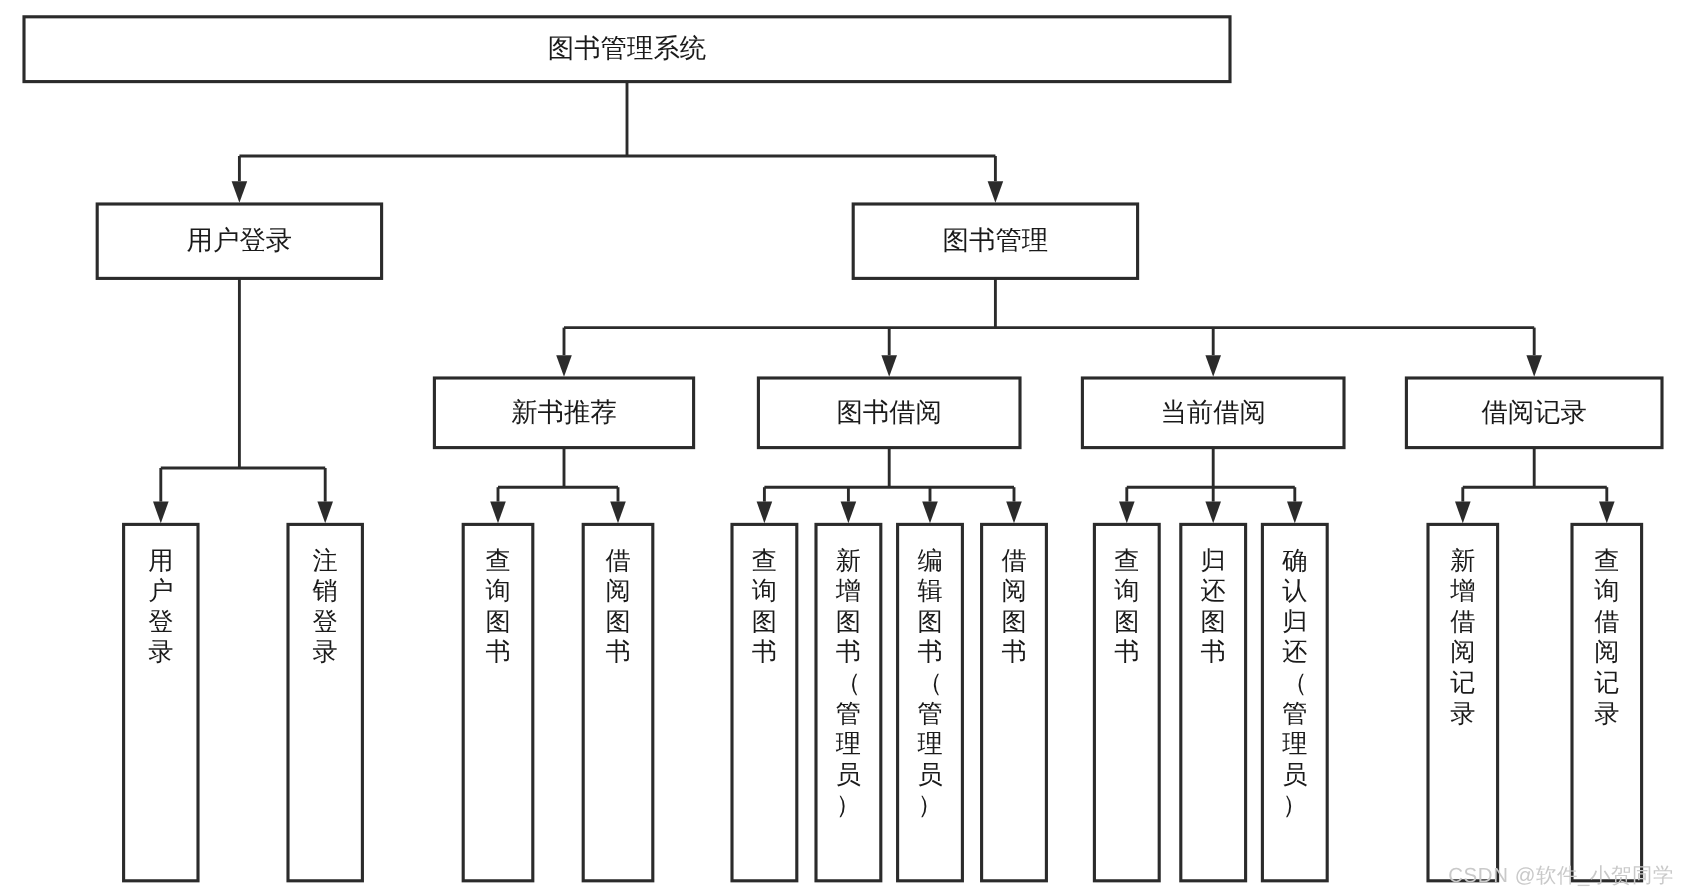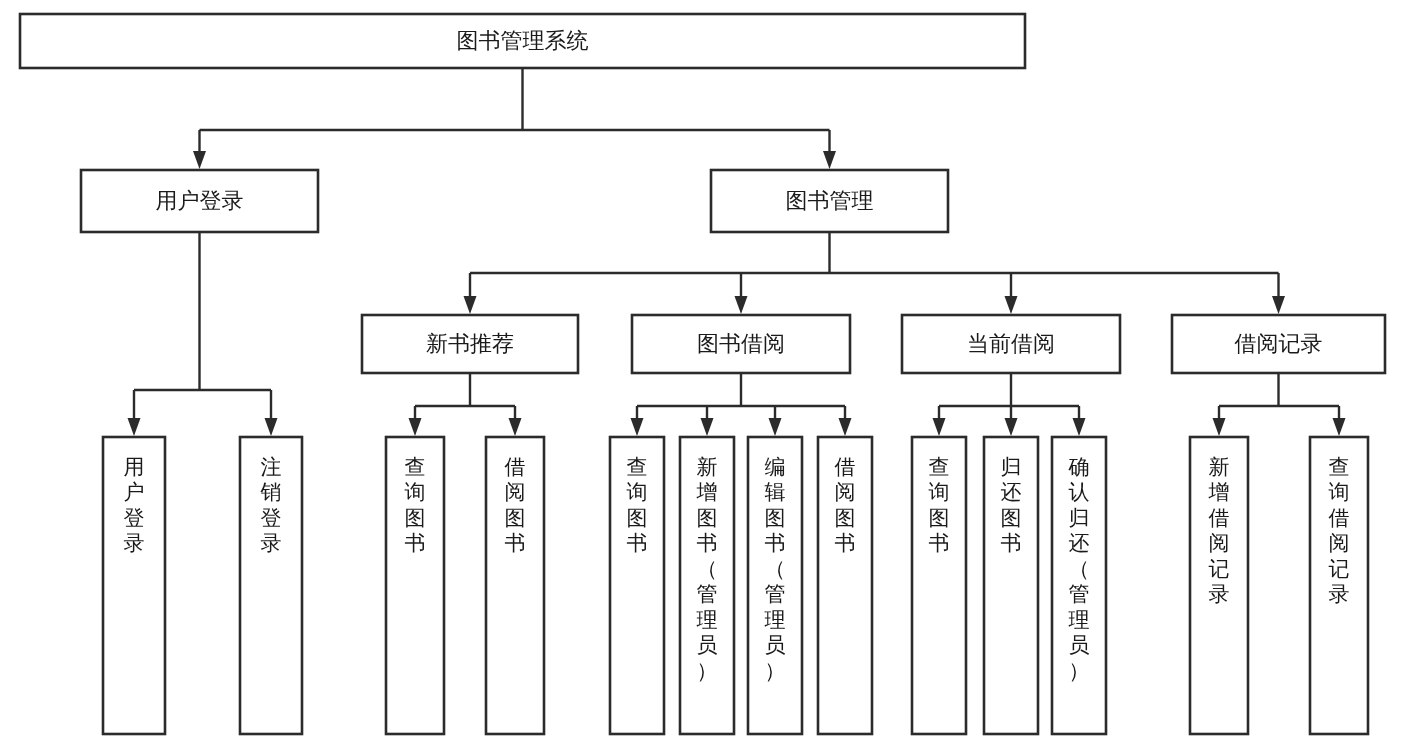--- a/index.html
+++ b/index.html
@@ -218,13 +218,14 @@
         <g>
           <rect class="node-rect" x="1190" y="437" width="58" height="297"></rect>
           <text class="node-label-vert" x="1219" y="473.75" font-size="21"><tspan x="1219" dy="0">新</tspan><tspan x="1219" dy="25.5">增</tspan><tspan x="1219" dy="25.5">借</tspan><tspan x="1219" dy="25.5">阅</tspan><tspan x="1219" dy="25.5">记</tspan><tspan x="1219" dy="25.5">录</tspan></text>
         </g>
         <g>
           <rect class="node-rect" x="1310" y="437" width="58" height="297"></rect>
           <text class="node-label-vert" x="1339" y="473.75" font-size="21"><tspan x="1339" dy="0">查</tspan><tspan x="1339" dy="25.5">询</tspan><tspan x="1339" dy="25.5">借</tspan><tspan x="1339" dy="25.5">阅</tspan><tspan x="1339" dy="25.5">记</tspan><tspan x="1339" dy="25.5">录</tspan></text>
         </g>
       </g>
   </svg>
+  <div class="watermark-text">CSDN @软件_小贺同学</div>
 </div>
 
 </body></html>

